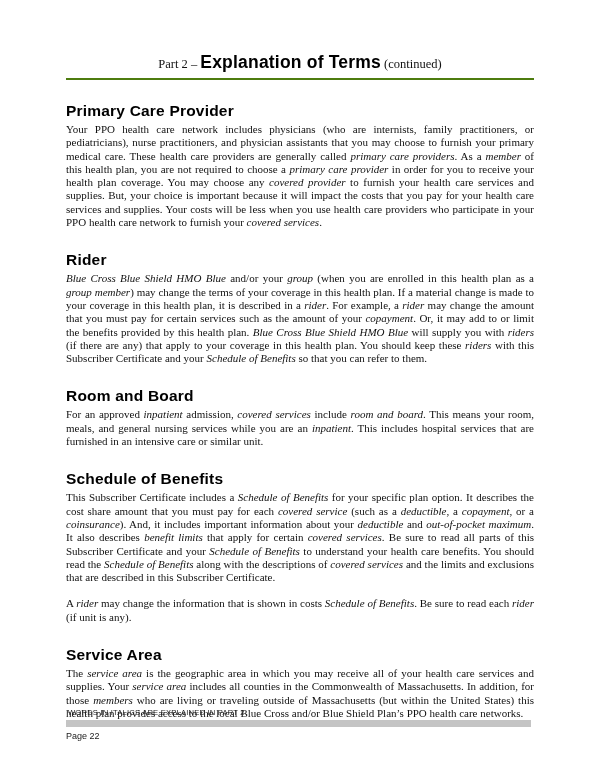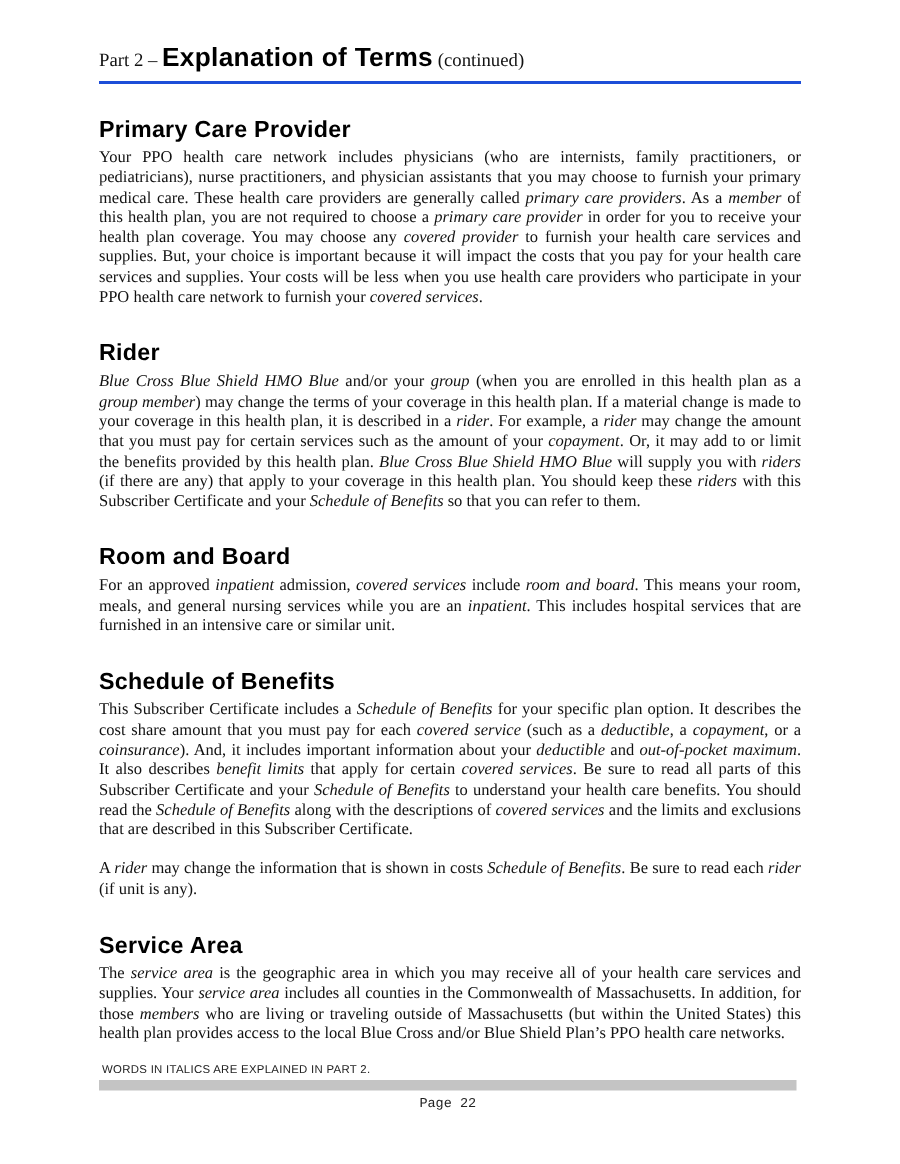--- a/index.html
+++ b/index.html
@@ -2,38 +2,38 @@
 <html><head>
 <meta charset="utf-8">
 <style>
   * { margin: 0; padding: 0; box-sizing: border-box; }
   html, body { background: #ffffff; }
   body { width: 600px; height: 776px; position: relative; font-family: "Liberation Serif", serif; color: #111; }
   .page { width: 600px; height: 776px; position: relative; background: #fff; overflow: hidden; }
   .content { position: absolute; left: 66px; width: 468px; top: 0; }
 
   
-  .doc-header { padding-top: 28px; padding-bottom: 5px; border-bottom: 2px solid #1d4ed8; white-space: nowrap; }
+  .doc-header { padding-top: 52px; padding-bottom: 5px; border-bottom: 2px solid #4d7c0f; white-space: nowrap; text-align: center; }
   .part-label, .continued { font-family: "Liberation Serif", serif; font-size: 12.5px; color: #111; }
   .doc-title { font-family: "Liberation Sans", sans-serif; font-weight: bold; font-size: 17.5px; letter-spacing: 0.2px; color: #000; }
 
   
   .section { margin-top: 22px; }
   .section:first-of-type { margin-top: 26px; }
   .section-heading { font-family: "Liberation Sans", sans-serif; font-weight: bold; font-size: 15.5px; letter-spacing: 0.2px; color: #000; margin-bottom: 3px; }
   .para { font-size: 11px; line-height: 13.3px; text-align: justify; color: #111; margin-top: 2px; }
   .para + .para { margin-top: 13px; }
   .it { font-style: italic; }
   .bd { font-weight: normal; margin-top: 44px; }
 
   
   .doc-footer { position: absolute; left: 66px; width: 465px; top: 708px; }
   .footer-note { font-family: "Liberation Sans", sans-serif; font-size: 7.6px; letter-spacing: 0.2px; color: #222; margin-left: 2px; }
   .footer-bar { height: 7px; background: #c4c4c4; margin-top: 3px; }
-  .footer-page { font-family: Liberation Mono, monospace; font-size: 9px; color: #222; text-align: center; margin-top: 4px; }
+  .footer-page { font-family: Liberation Sans, sans-serif; font-size: 9px; color: #222; text-align: left; margin-top: 4px; }
 </style>
 </head>
 <body>
 
 <div class="page">
   <div class="content">
 
     <div class="doc-header">
       <span class="part-label">Part 2 – </span><span class="doc-title">Explanation of Terms</span><span class="continued"> (continued)</span>
     </div>

